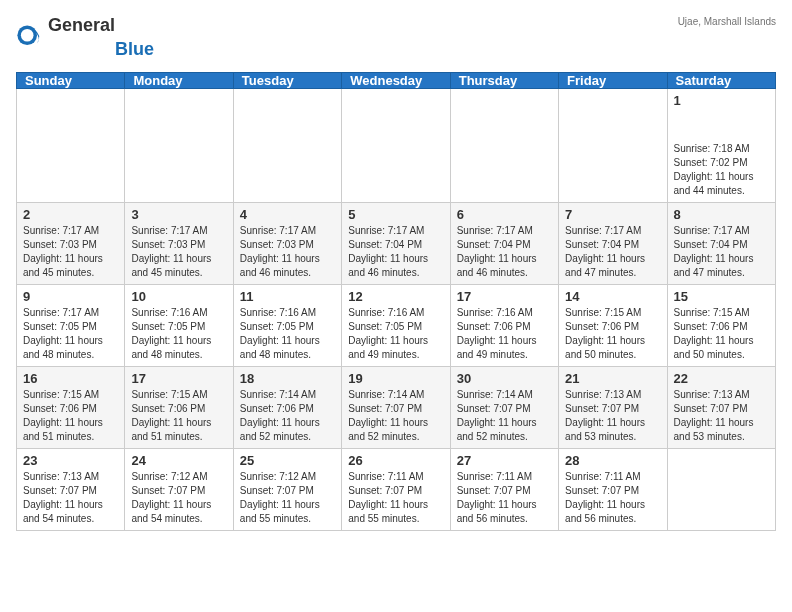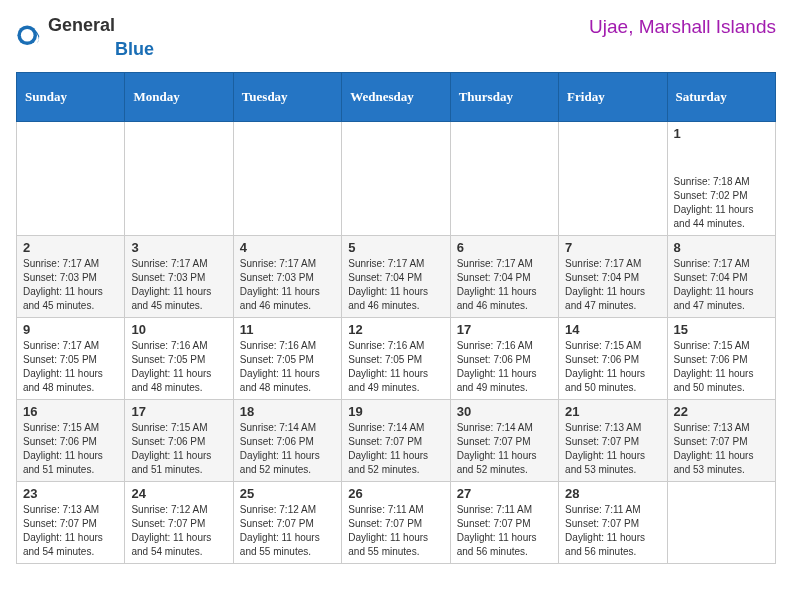--- a/index.html
+++ b/index.html
@@ -43,36 +43,35 @@
     }
     .title-block {
       text-align: right;
     }
     .month-title {
       font-size: 36px;
       font-weight: bold;
       color: #333;
     }
     .location {
-      font-size: 19px;
-      color: #a21caf;
+      font-size: 10px;
+      color: #737373;
     }
     .calendar {
       width: 100%;
       border-collapse: collapse;
       border: 1px solid #ccc;
     }
     .calendar th {
       background-color: #2575c4;
       color: #fff;
       text-align: left;
-      padding: 16px 8px;
+      padding: 0 8px;
       font-size: 13px;
       border: 1px solid #1a5fa0;
-      font-family: Liberation Serif, serif;
     }
     .calendar td {
       border: 1px solid #ccc;
       vertical-align: top;
       padding: 4px 6px;
       font-size: 10.5px;
       color: #333;
       width: calc(100%/7);
       min-height: 80px;
       background: #fff;

